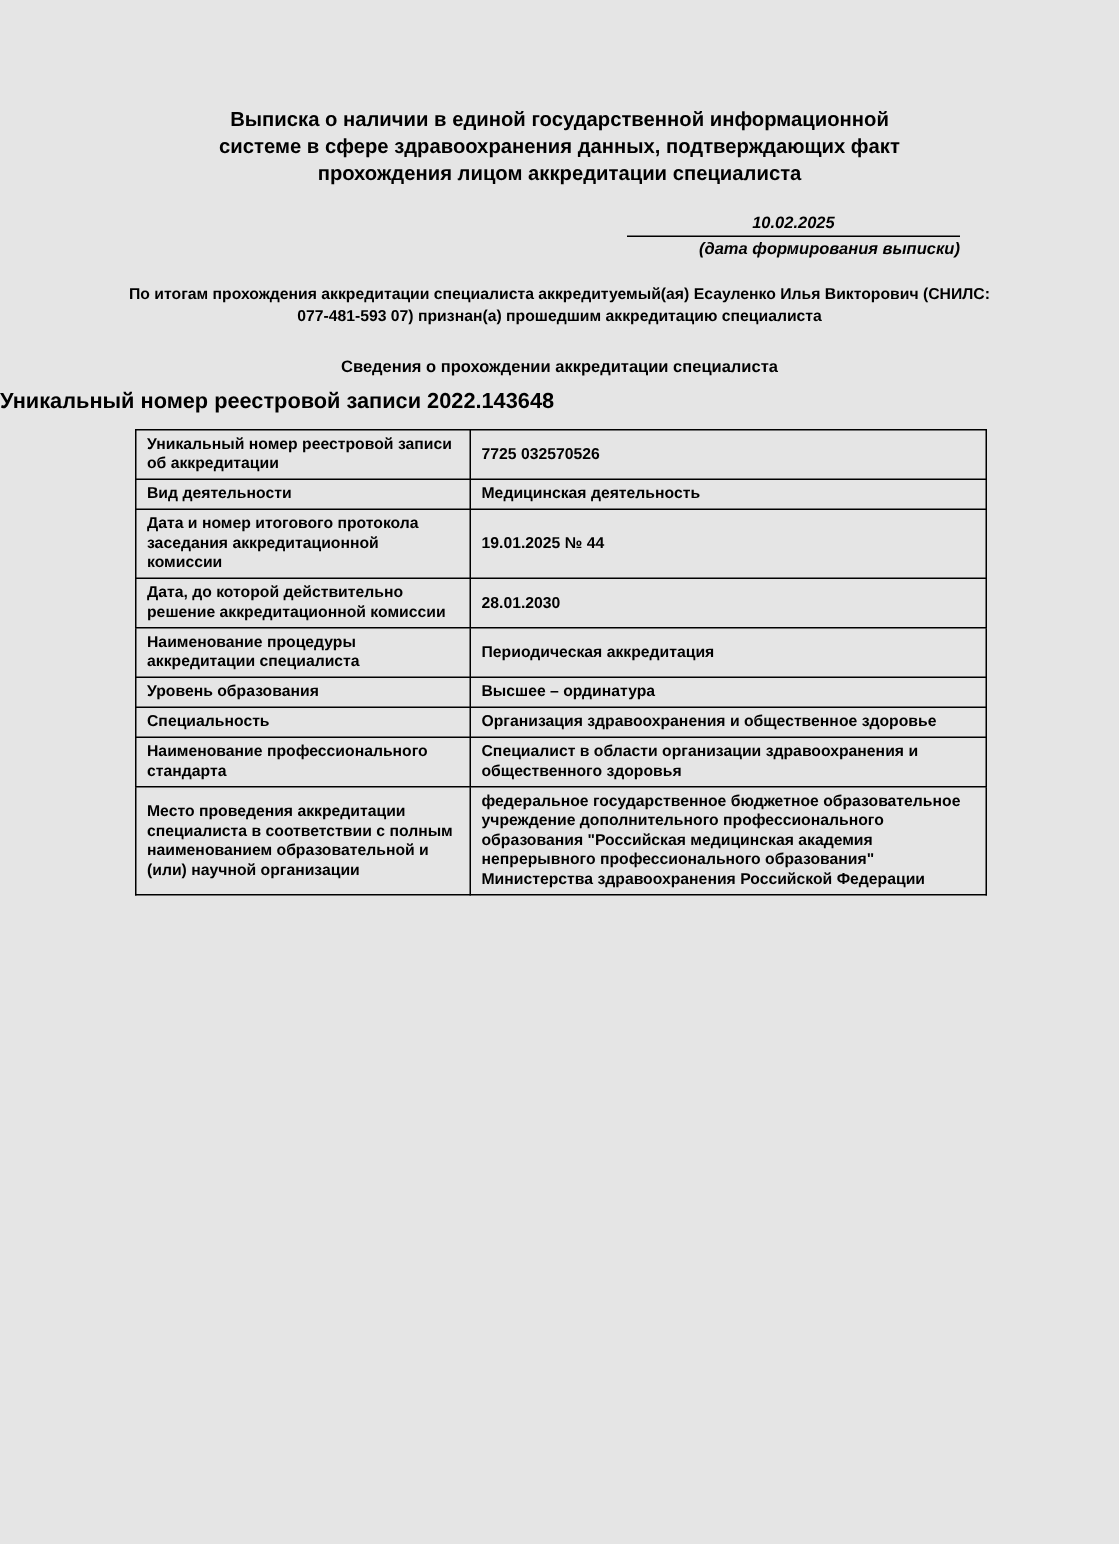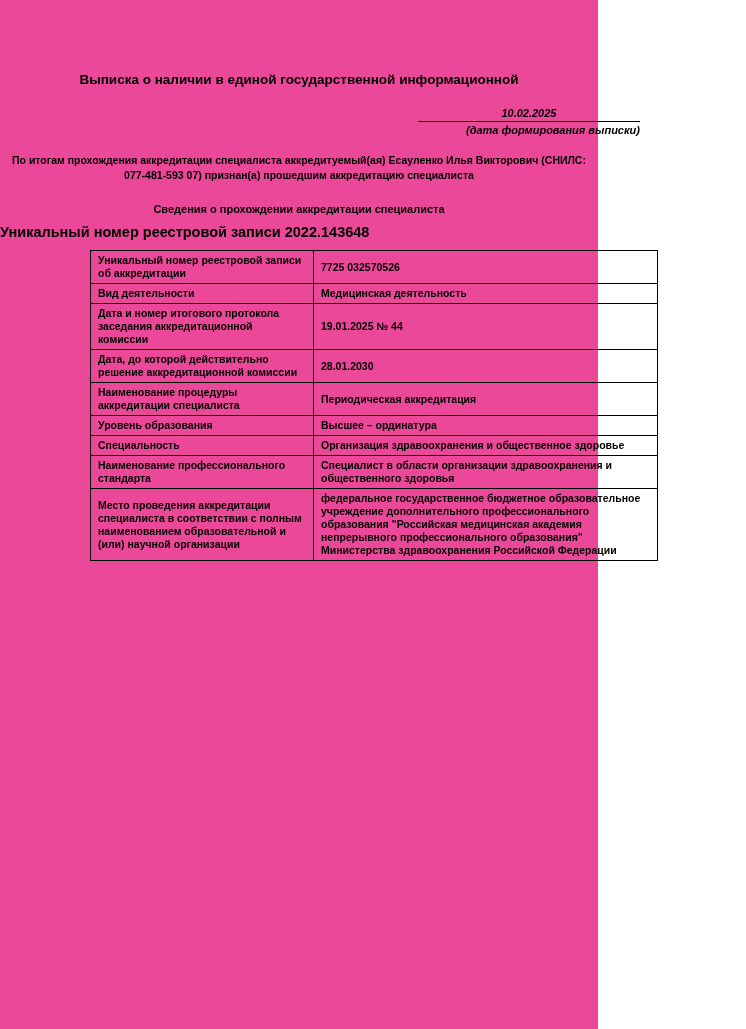--- a/index.html
+++ b/index.html
@@ -9,23 +9,23 @@
     height: 1029px;
     margin: 0 auto;
     font-family: "Liberation Sans", "DejaVu Sans", sans-serif;
     font-weight: bold;
     color: #000000;
     background: #ffffff;
     overflow: hidden;
   }
   .page {
     position: relative;
-    width: 598px;
+    width: 746px;
     height: 1029px;
-    background: #ec4899;
+    background: #e5e5e5;
   }
   .title {
     padding-top: 71px;
     text-align: center;
     font-size: 13.5px;
     line-height: 18px;
   }
   .date-wrap {
     margin-top: 17px;
     padding-left: 418px;
@@ -80,20 +80,22 @@
   td.c-label { width: 223px; }
   td.c-value { width: 344px; }
 </style>
 </head>
 <body>
 
 <div class="page">
 
   <div class="title">
     <div>Выписка о наличии в единой государственной информационной</div>
+    <div>системе в сфере здравоохранения данных, подтверждающих факт</div>
+    <div>прохождения лицом аккредитации специалиста</div>
   </div>
 
   <div class="date-wrap">
     <div class="date-block">
       <span class="date-value">10.02.2025</span>
       <span class="date-caption">(дата формирования выписки)</span>
     </div>
   </div>
 
   <p class="intro">По итогам прохождения аккредитации специалиста аккредитуемый(ая) Есауленко Илья Викторович (СНИЛС: 077-481-593 07) признан(а) прошедшим аккредитацию специалиста</p>

